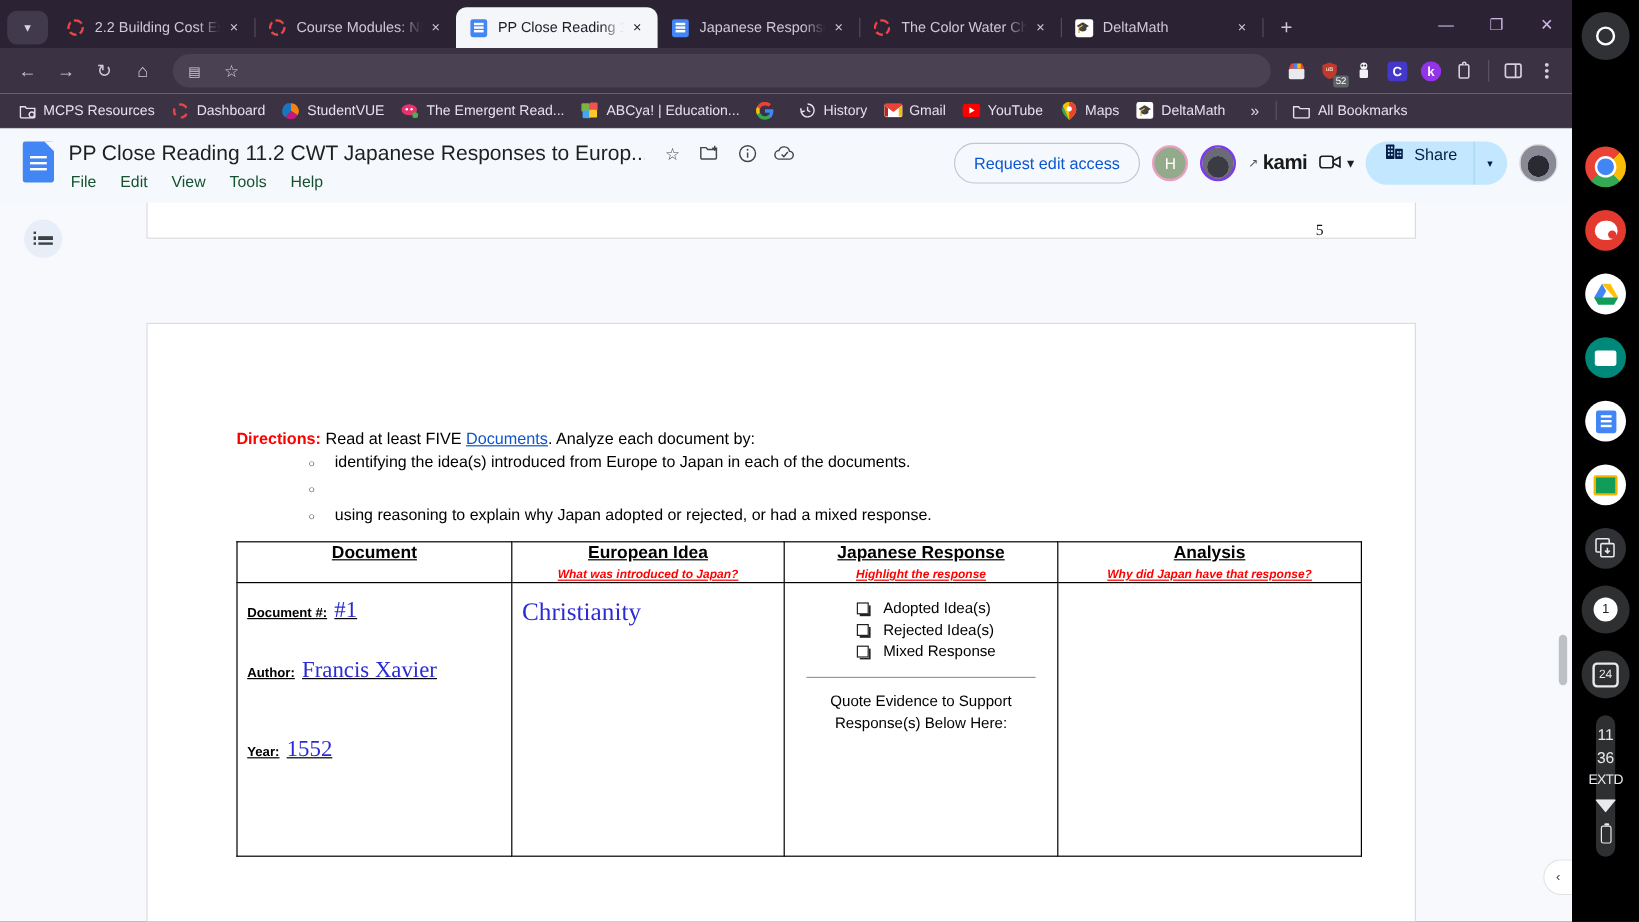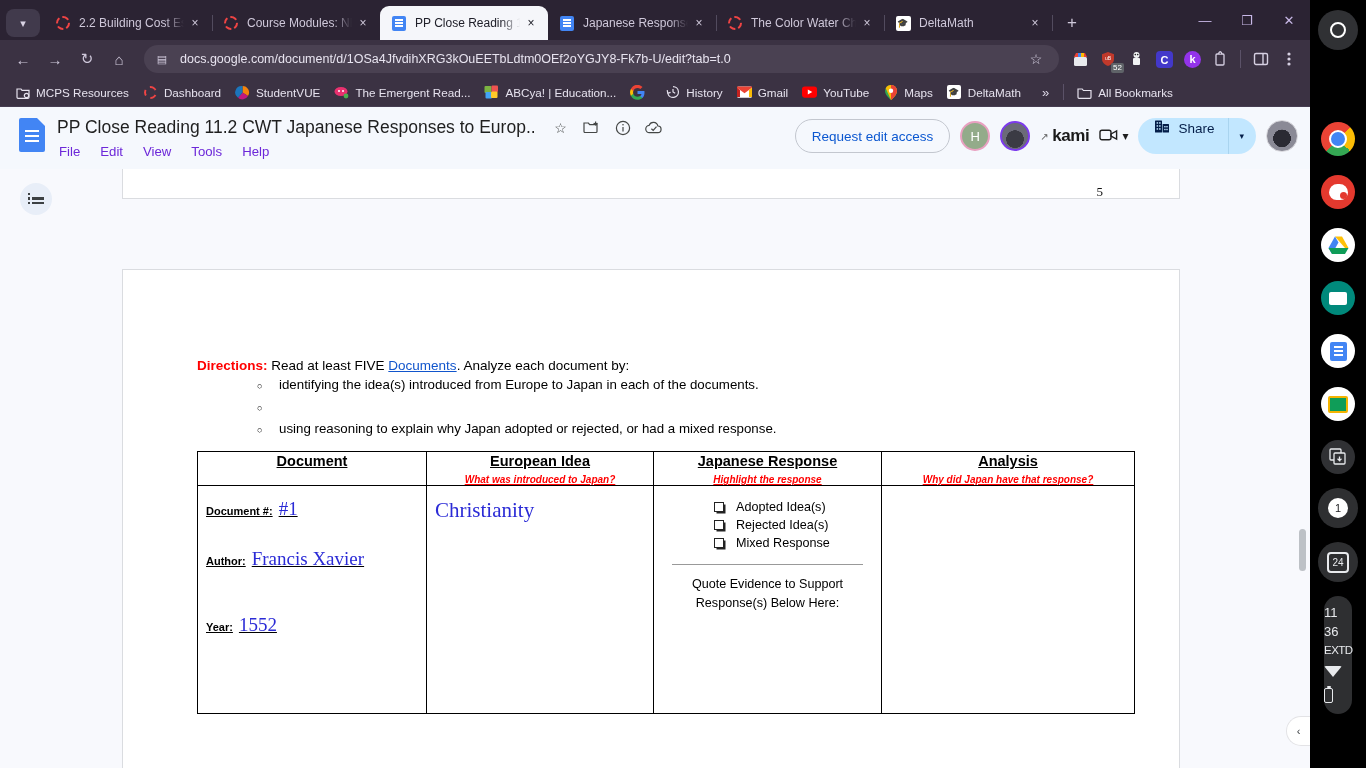--- a/index.html
+++ b/index.html
@@ -172,21 +172,21 @@
   #docs-logo .sheet .ln {
     position:absolute; left:6px; top:12px; width:14px;height:2.4px;background:#fff;
     box-shadow: 0 5px 0 #fff, 0 10px 0 #fff;
   }
   #docs-title-block { flex: 0 0 auto; }
   #doc-title {
     font-size: 17.5px; color: #1f1f1f; line-height: 22px;
     white-space: nowrap; max-width: 480px; overflow:hidden;
   }
   #doc-menu { display: flex; gap: 16px; margin-top: 5px; }
-  .menu-item { font-size: 13.2px; color: #6d28d9; padding: 1px 2px; }
+  .menu-item { font-size: 13.2px; color: #14532d; padding: 1px 2px; }
   #title-icons { display:flex; align-items:center; gap: 12px; margin: 2px 0 0 14px;}
   .ti { width: 19px; height:19px; color:#444746; font-size:14px;
     display:flex;align-items:center;justify-content:center;}
   #header-right {
     margin-left: auto; display: flex; align-items: center; gap: 10px;
     padding-right: 2px; margin-top: 2px;
   }
   #request-edit {
     height: 34px; border: 1px solid #c3c7cf; border-radius: 17px;
     padding: 0 16px; display:flex;align-items:center;
@@ -391,23 +391,23 @@
   #pill-notif .badge {
     width:20px;height:20px;border-radius:50%;background:#fff;color:#202124;
     font-size:11px;display:flex;align-items:center;justify-content:center;
   }
   #pill-calendar { height: 40px; }
   #pill-calendar .cal {
     width:22px;height:21px;border:2px solid #e8eaed;border-radius:4px;
     font-size:10px;display:flex;align-items:center;justify-content:center;
   }
   #status-pill {
-    width: 28px; margin-top: 14px; padding: 9px 0 11px;
+    width: 16px; margin-top: 14px; padding: 9px 0 11px;
     border-radius: 20px; background: #2e2f31; color:#e8eaed;
-    display:flex;flex-direction:column;align-items:flex-start;gap:4px; flex:none;
+    display:flex;flex-direction:column;align-items:center;gap:4px; flex:none;
   }
   #status-pill .tline { font-size: 13px; line-height: 15px;}
   #status-pill .ext-lbl { font-size: 11.5px; letter-spacing:-0.5px; margin-top:1px;}
   .wifi-ico {
     width:0;height:0;margin-top:6px;
     border-left:9px solid transparent;border-right:9px solid transparent;
     border-top:11px solid #e8eaed; border-radius:2px;
   }
   .batt-ico {
     width:9px;height:15px;border:1.6px solid #e8eaed;border-radius:2px;
@@ -489,21 +489,20 @@
   </div>
 
   <div id="omnibox-row">
     <div class="nav-btn">←</div>
     <div class="nav-btn">→</div>
     <div class="nav-btn">↻</div>
     <div class="nav-btn">⌂</div>
 
     <div id="url-bar">
       <span class="url-icon">▤</span>
-      <span id="url-text">docs.google.com/document/d/1OSa4JfvdihXRG3kOuEETbLdtm0OEf2oYGJY8-Fk7b-U/edit?tab=t.0</span>
       <span class="star-btn">☆</span>
     </div>
 
     <div class="ext-icon">
       <svg width="17" height="17" viewBox="0 0 17 17">
           <rect x="2" y="6" width="13" height="9" rx="1.5" fill="#e8eaed"></rect>
           <path d="M2 6 L4 2 H13 L15 6 Z" fill="#ea4335"></path>
           <rect x="6" y="2" width="3" height="4" fill="#4285f4"></rect>
           <rect x="9" y="2" width="3" height="4" fill="#fbbc05"></rect>
         </svg>

